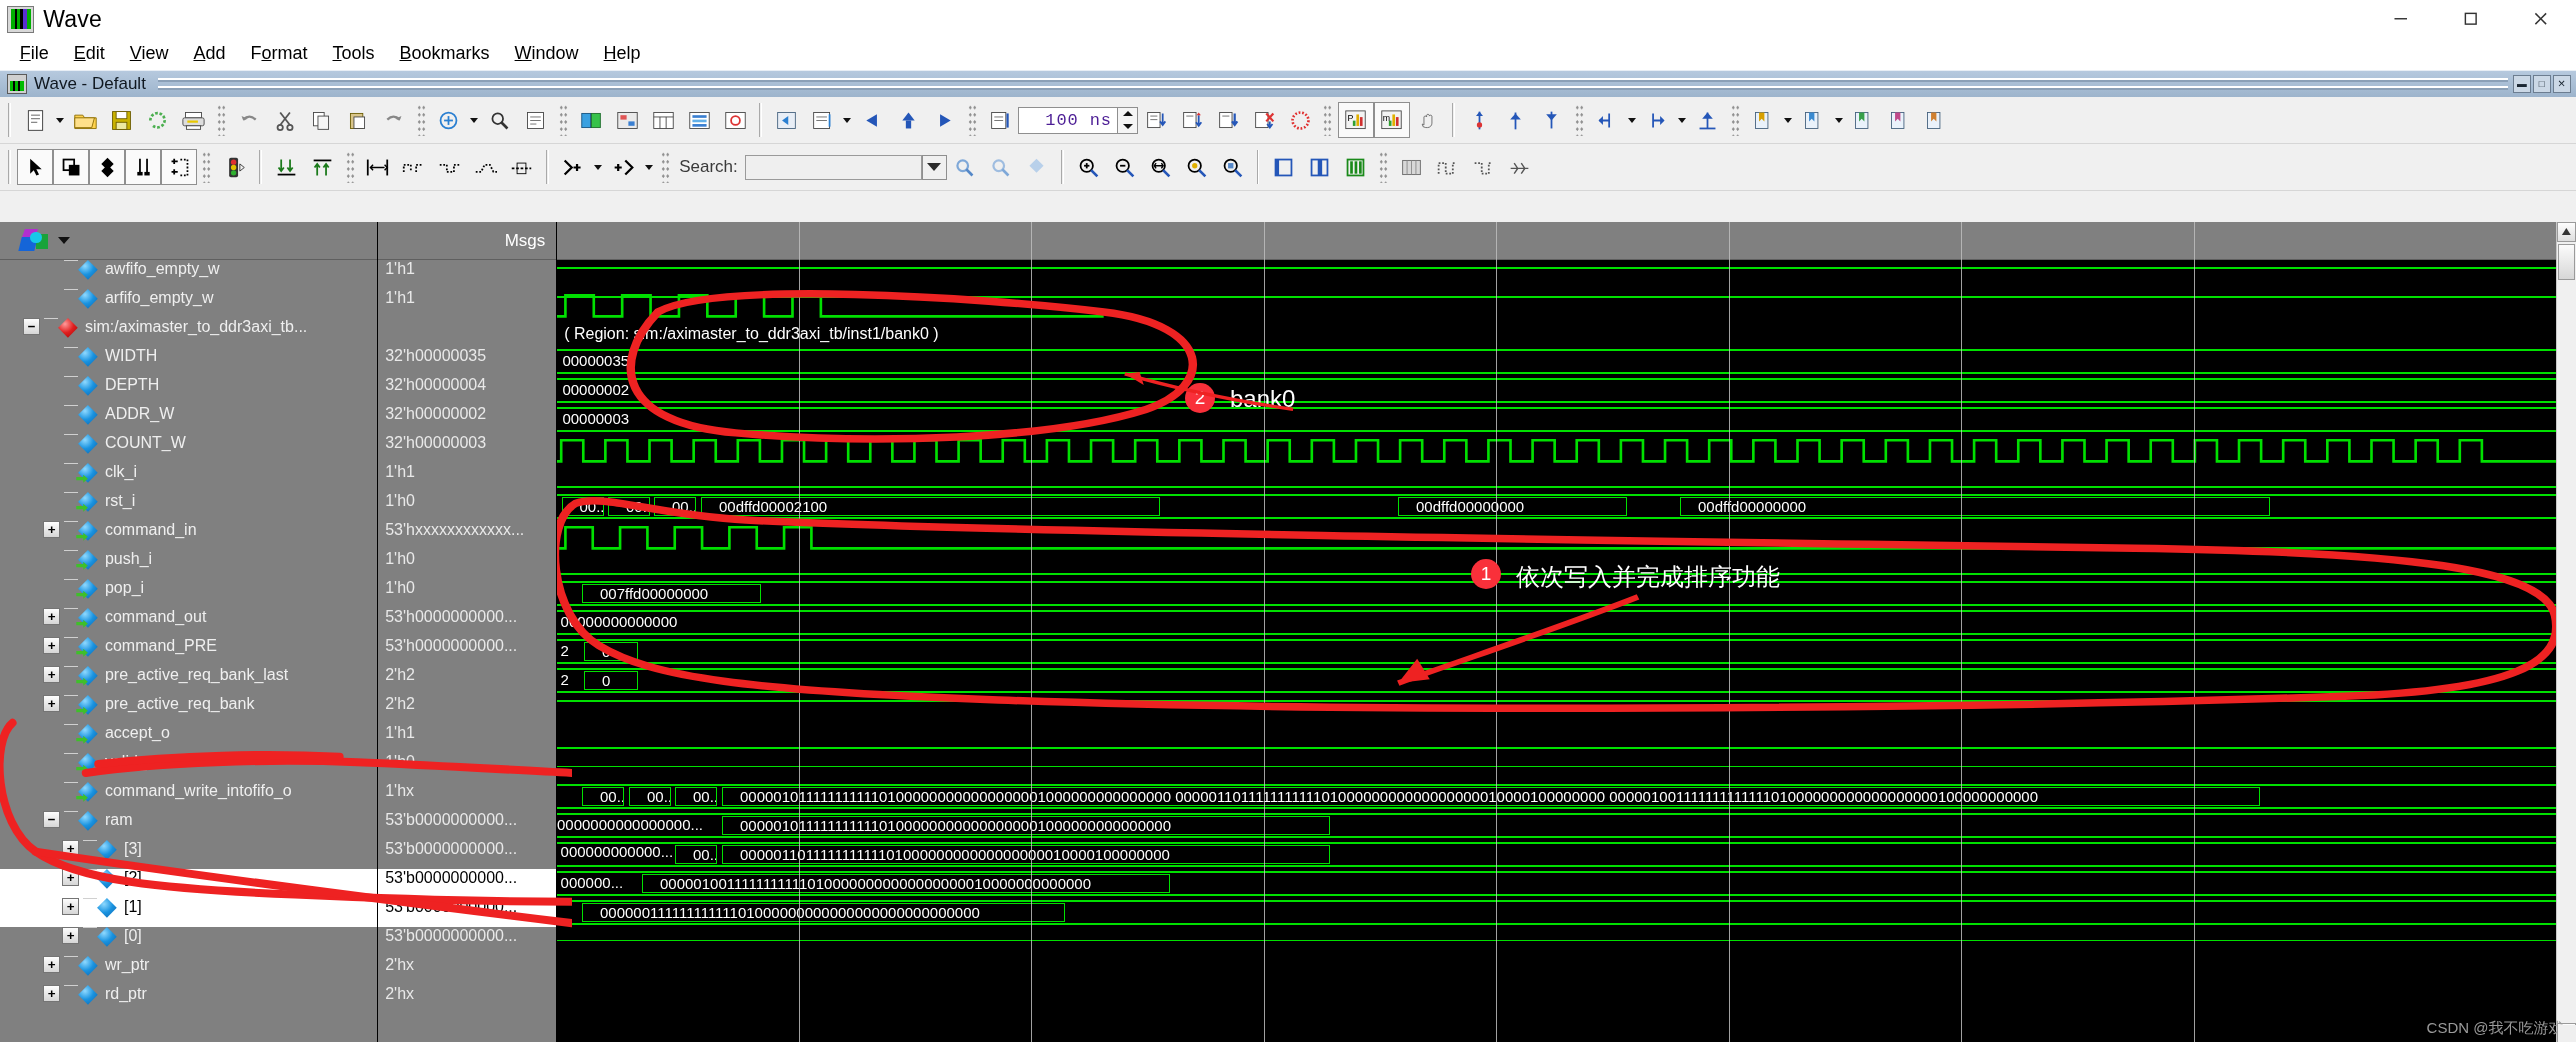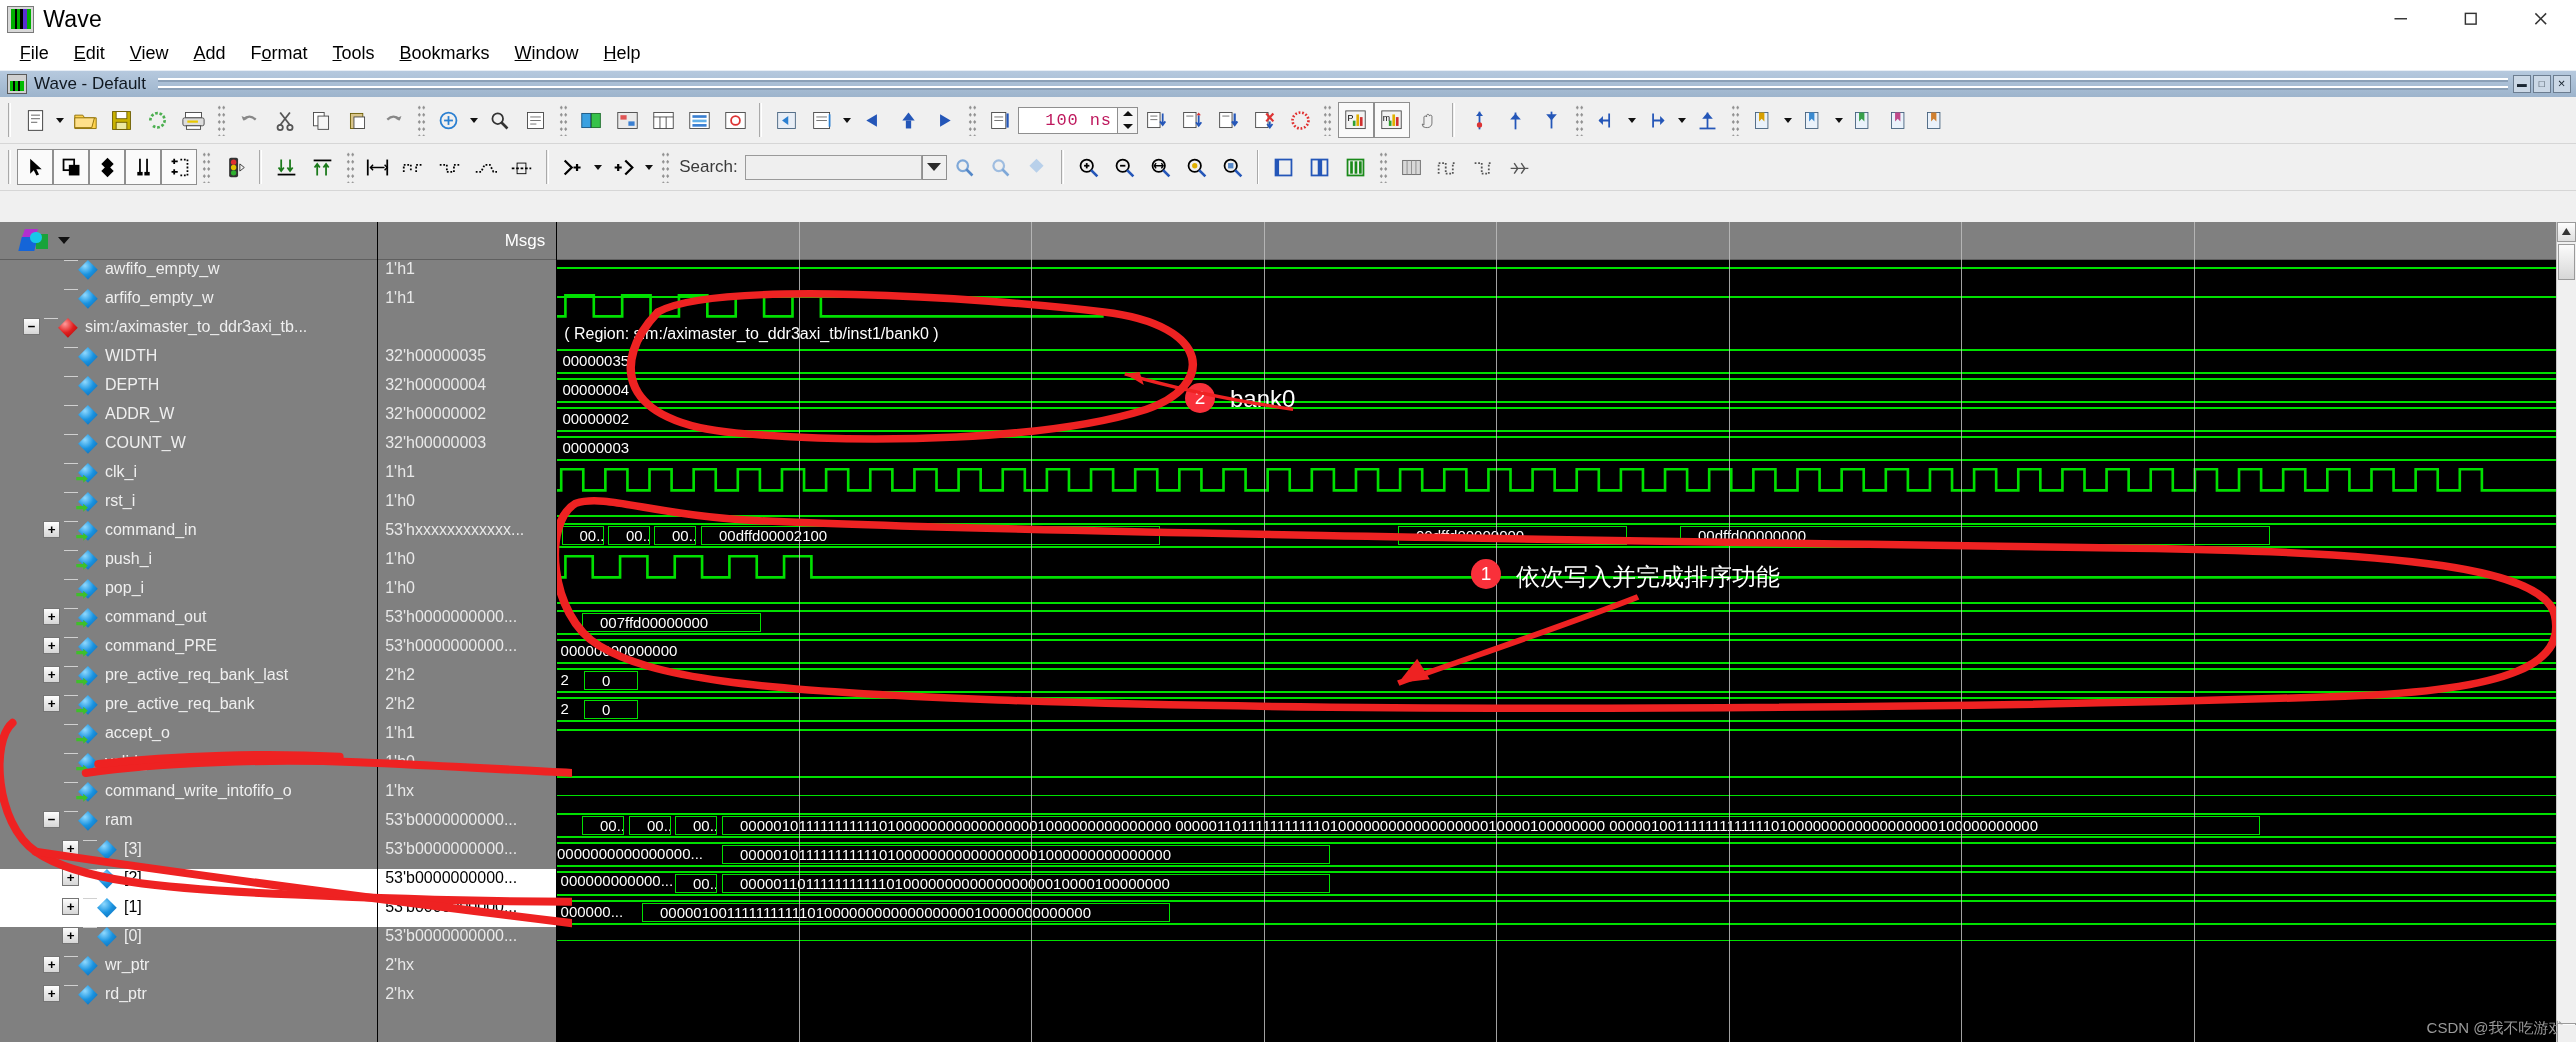--- a/index.html
+++ b/index.html
@@ -147,21 +147,21 @@
   .tb-caret::after{
     content:""; border-left:4.5px solid transparent;border-right:4.5px solid transparent;
     border-top:5.4px solid #111; display:block;
   }
   .time-field {
     width: 100px; height: 27px;
     background: #ffffff; border: 0.9px solid #8f8f8f;
     display:flex; align-items:center; justify-content:flex-end;
     padding-right: 5.4px;
     font-family: "Liberation Mono", monospace;
-    font-size: 17px; color:#be185d; letter-spacing:0.9px;
+    font-size: 17px; color:#4c1d95; letter-spacing:0.9px;
     flex:none;
   }
   .spin {
     width: 19.7px; height: 27px; border:0.9px solid #8f8f8f; border-left:none;
     background:#f5f5f5; display:flex; flex-direction:column; flex:none;
   }
   .spin div {
     flex:1; display:flex;align-items:center;justify-content:center;
   }
   .spin .up::after{content:"";border-left:5.4px solid transparent;border-right:5.4px solid transparent;border-bottom:5.4px solid #111;}
@@ -1236,25 +1236,20 @@
             <div class="region-text" style="left: 7.2px; top: 7.2px;">( Region: sim:/aximaster_to_ddr3axi_tb/inst1/bank0 )</div>
           </div>
           <div class="wrow">
             <div class="hline" style="top: 1.8px;"></div>
             <div class="hline" style="top: 25px;"></div>
             <div class="valtext" style="left: 5.4px; top: 5.4px;">00000035</div>
           </div>
           <div class="wrow">
             <div class="hline" style="top: 1.8px;"></div>
             <div class="hline" style="top: 25px;"></div>
-            <div class="valtext" style="left: 5.4px; top: 5.4px;">00000004</div>
-          </div>
-          <div class="wrow">
-            <div class="hline" style="top: 1.8px;"></div>
-            <div class="hline" style="top: 25px;"></div>
             <div class="valtext" style="left: 5.4px; top: 5.4px;">00000002</div>
           </div>
           <div class="wrow">
             <div class="hline" style="top: 1.8px;"></div>
             <div class="hline" style="top: 25px;"></div>
             <div class="valtext" style="left: 5.4px; top: 5.4px;">00000003</div>
           </div>
           <div class="wrow">
             <svg class="clk" preserveAspectRatio="none" viewBox="0 0 1920 32">
               <path d="M0 26 L4 26 L4 6 L25 6 L25 26 L46 26 L46 6 L67 6 L67 26 L88 26 L88 6 L109 6 L109 26 L130 26 L130 6 L151 6 L151 26 L172 26 L172 6 L193 6 L193 26 L214 26 L214 6 L235 6 L235 26 L256 26 L256 6 L277 6 L277 26 L298 26 L298 6 L319 6 L319 26 L340 26 L340 6 L361 6 L361 26 L382 26 L382 6 L403 6 L403 26 L424 26 L424 6 L445 6 L445 26 L466 26 L466 6 L487 6 L487 26 L508 26 L508 6 L529 6 L529 26 L550 26 L550 6 L571 6 L571 26 L592 26 L592 6 L613 6 L613 26 L634 26 L634 6 L655 6 L655 26 L676 26 L676 6 L697 6 L697 26 L718 26 L718 6 L739 6 L739 26 L760 26 L760 6 L781 6 L781 26 L802 26 L802 6 L823 6 L823 26 L844 26 L844 6 L865 6 L865 26 L886 26 L886 6 L907 6 L907 26 L928 26 L928 6 L949 6 L949 26 L970 26 L970 6 L991 6 L991 26 L1012 26 L1012 6 L1033 6 L1033 26 L1054 26 L1054 6 L1075 6 L1075 26 L1096 26 L1096 6 L1117 6 L1117 26 L1138 26 L1138 6 L1159 6 L1159 26 L1180 26 L1180 6 L1201 6 L1201 26 L1222 26 L1222 6 L1243 6 L1243 26 L1264 26 L1264 6 L1285 6 L1285 26 L1306 26 L1306 6 L1327 6 L1327 26 L1348 26 L1348 6 L1369 6 L1369 26 L1390 26 L1390 6 L1411 6 L1411 26 L1432 26 L1432 6 L1453 6 L1453 26 L1474 26 L1474 6 L1495 6 L1495 26 L1516 26 L1516 6 L1537 6 L1537 26 L1558 26 L1558 6 L1579 6 L1579 26 L1600 26 L1600 6 L1621 6 L1621 26 L1642 26 L1642 6 L1663 6 L1663 26 L1684 26 L1684 6 L1705 6 L1705 26 L1726 26 L1726 6 L1747 6 L1747 26 L1768 26 L1768 6 L1789 6 L1789 26 L1810 26 L1810 6 L1831 6 L1831 26 L1852 26 L1910 26 " fill="none" stroke="#00e000" stroke-width="2.5"></path>
@@ -1331,20 +1326,25 @@
             <div class="hline" style="top: 25px;"></div>
             <div class="valtext" style="left: 3.6px; top: 3px;">000000000000...</div>
             <div class="busbox" style="left: 118px; width: 42px;">00...</div>
             <div class="busbox" style="left: 165px; width: 608px;">00000110111111111110100000000000000000010000100000000</div>
           </div>
           <div class="wrow">
             <div class="hline" style="top: 1.8px;"></div>
             <div class="hline" style="top: 25px;"></div>
             <div class="valtext" style="left: 3.6px; top: 5.4px;">000000...</div>
             <div class="busbox" style="left: 85px; width: 528px; text-align: center;">00000100111111111110100000000000000000010000000000000</div>
+          </div>
+          <div class="wrow">
+            <div class="hline" style="top: 1.8px;"></div>
+            <div class="hline" style="top: 25px;"></div>
+            <div class="busbox" style="left: 25px; width: 483px;">00000011111111111101000000000000000000000000000</div>
           </div>
           <div class="wrow">
             <div class="hline" style="top: 12.5px;"></div>
           </div>
           <div class="wrow"></div>
         </div>
 
       <div class="vgrid" style="left:242px;"></div>
       <div class="vgrid" style="left:474px;"></div>
       <div class="vgrid" style="left:707px;"></div>

